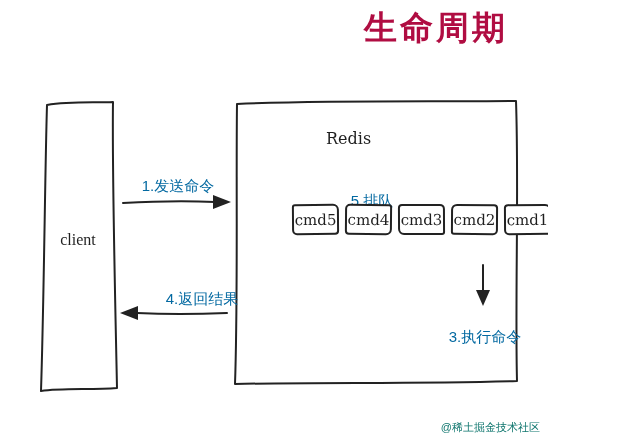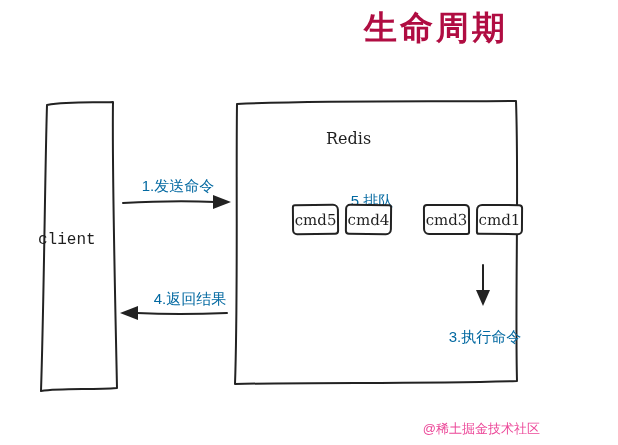--- a/index.html
+++ b/index.html
@@ -22,41 +22,41 @@
     text-align: center;
     font-size: 33px;
     font-weight: 700;
     letter-spacing: 3px;
     color: #b00d42;
     font-family: "Liberation Sans", sans-serif;
   }
   .client-label {
     position: absolute;
     left: 38px; top: 231px; width: 80px;
-    text-align: left;
+    text-align: center;
     font-size: 16px;
-    font-family: Liberation Mono, monospace;
+    font-family: Liberation Serif, serif;
   }
   .redis-label {
     position: absolute;
     left: 326px; top: 129px; width: 120px;
     text-align: left;
     font-size: 16px;
     font-family: "DejaVu Serif", serif;
   }
   .step-label {
     position: absolute;
     font-size: 15px;
     font-weight: 500;
     color: #0369a1;
     text-align: center;
   }
   .step-send   { left: 116px; top: 177px; width: 124px; }
   .step-queue  { left: 322px; top: 192px; width: 100px; }
-  .step-return { left: 120px; top: 290px; width: 124px; padding-left: 8px; }
+  .step-return { left: 132px; top: 290px; width: 124px; padding-left: 8px; }
   .step-exec   { left: 424px; top: 328px; width: 122px; }
 
   .cmd-row {
     position: absolute;
     left: 244px; top: 204px;
     display: flex;
     gap: 6px;
     padding-left: 48px;
   }
   .cmd-box {
@@ -65,29 +65,29 @@
     border: 2px solid #222222;
     background: #ffffff;
     display: flex;
     align-items: center;
     justify-content: center;
     font-family: "DejaVu Serif", serif;
     font-size: 15px;
   }
   .cmd-box:nth-child(1) { transform: rotate(-0.5deg); border-radius: 3px 6px 4px 5px; }
   .cmd-box:nth-child(2) { transform: rotate(0.5deg);  border-radius: 5px 3px 6px 4px; }
-  .cmd-box:nth-child(3) { transform: rotate(-0.3deg); border-radius: 4px 5px 3px 6px; margin-left: 25px; }
+  .cmd-box:nth-child(3) { transform: rotate(-0.3deg); border-radius: 4px 5px 3px 6px; }
   .cmd-box:nth-child(4) { transform: rotate(0.4deg);  border-radius: 6px 4px 5px 3px; }
   .cmd-box:nth-child(5) { transform: rotate(-0.4deg); border-radius: 4px 6px 3px 5px; }
 
   .watermark {
     position: absolute;
     right: 8px; top: 420px;
-    font-size: 13px;
-    color: #ec4899;
+    font-size: 11px;
+    color: #0f766e;
     font-family: "Liberation Sans", sans-serif;
   }
 </style>
 </head>
 <body>
 
 <div class="stage">
 
   <svg class="sketch-layer" width="618" height="445" viewBox="0 0 618 445" aria-hidden="true">
 
@@ -120,18 +120,19 @@
 
   <div class="step-label step-send">1.发送命令</div>
   <div class="step-label step-queue">5.排队</div>
   <div class="step-label step-return">4.返回结果</div>
   <div class="step-label step-exec">3.执行命令</div>
 
   <div class="cmd-row">
     <div class="cmd-box">cmd5</div>
     <div class="cmd-box">cmd4</div>
     <div class="cmd-box">cmd3</div>
+    <div class="cmd-box">cmd2</div>
     <div class="cmd-box">cmd1</div>
   </div>
 
   <div class="watermark">@稀土掘金技术社区</div>
 
 </div>
 
 </body></html>

